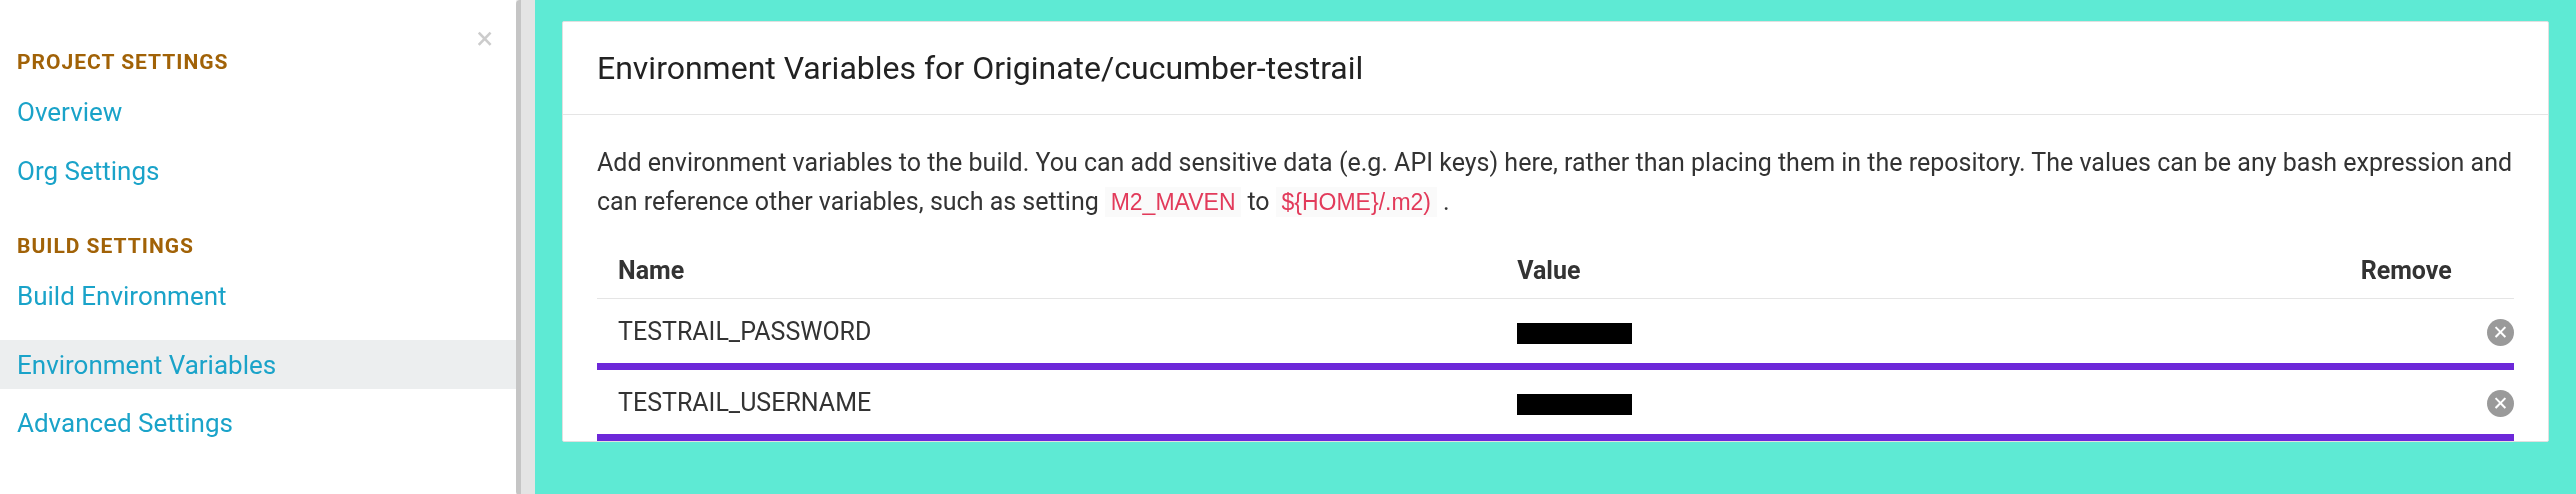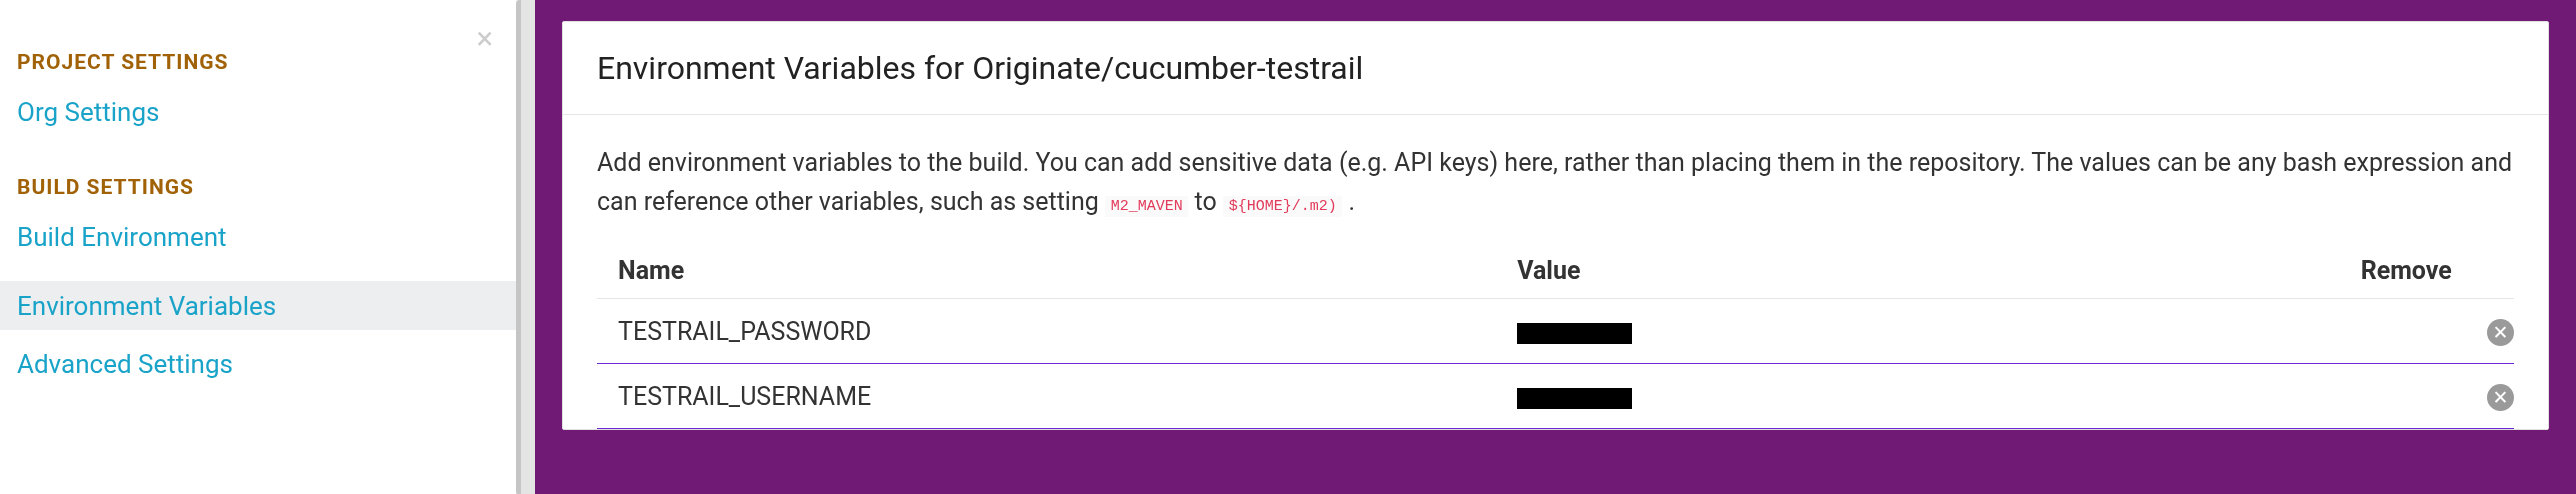--- a/index.html
+++ b/index.html
@@ -4,47 +4,48 @@
   <style>
     * { box-sizing: border-box; margin: 0; padding: 0; }
     body { font-family: -apple-system, BlinkMacSystemFont, "Segoe UI", Roboto, Helvetica, Arial, sans-serif; background: #f0f0f0; display: flex; height: 495px; width: 2576px; }
     .sidebar { width: 516px; background: #fff; padding: 23px 0 0 17px; position: relative; }
     .sidebar-close { position: absolute; top: 23px; right: 23px; color: #ccc; font-size: 31px; line-height: 1; cursor: pointer; }
     .sidebar-section-title { font-size: 21px; font-weight: 700; letter-spacing: 1px; color: #a16207; margin-bottom: 23px; margin-top: 27px; }
     .sidebar-link { display: block; font-size: 26px; color: #1aa3c9; margin-bottom: 29px; cursor: pointer; }
     .sidebar-link.active { background: #eceeef; margin-left: -17px; padding: 9.6px 0 9.6px 17px; margin-right: 0; margin-bottom: 19px; }
     .section-gap { margin-top: 48px; }
     .divider-col { width: 19px; background: #e4e4e4; border-left: 5.7px solid #c5c5c5; border-radius: 3.8px 0 0 3.8px; }
-    .main { flex: 1; padding: 21px 27px 0 27px; background: #701a75; }
+    .main { flex: 1; padding: 21px 27px 0 27px; background: #5eead4; }
     .card { background: #fff; border: 1px solid #e0e0e0; border-radius: 1.9px; }
     .card-header { display: flex; align-items: center; justify-content: space-between; padding: 27px 34px; border-bottom: 1px solid #e5e5e5; }
     .card-title { font-size: 32px; font-weight: 400; color: #222; }
     .btn-primary { background: #39c2d7; color: #fff; border: none; border-radius: 3.8px; padding: 17px 46px; font-size: 25px; cursor: pointer; }
     .card-body { padding: 29px 34px 0 34px; }
     .description { font-size: 25px; color: #333; line-height: 1.55; margin-bottom: 25px; }
-    .description code { font-family: Liberation Mono, monospace; color: #e23a5a; background: #fafafa; padding: 1.9px 5.7px; font-size: 15px; }
+    .description code { font-family: Liberation Sans, sans-serif; color: #e23a5a; background: #fafafa; padding: 1.9px 5.7px; font-size: 23px; }
     table.vars { width: 100%; border-collapse: collapse; }
     table.vars th { text-align: left; font-size: 25px; font-weight: 700; color: #333; padding: 9.6px 0 13.4px 0; border-bottom: 1.9px solid #e5e5e5; }
     table.vars th.col-name { width: 48%; padding-left: 21px; }
     table.vars th.col-value { width: 44%; }
     table.vars th.col-remove { width: 8%; padding-right: 9.6px; }
-    table.vars td { padding: 17px 0; border-bottom: 1px solid #6d28d9; font-size: 25px; color: #333; vertical-align: middle; }
+    table.vars td { padding: 17px 0; border-bottom: 7px solid #6d28d9; font-size: 25px; color: #333; vertical-align: middle; }
     table.vars td.cell-name { padding-left: 21px; }
     .redacted { display: inline-block; background: #000; width: 115px; height: 21px; vertical-align: middle; }
     .remove-cell { text-align: right; padding-right: 11.5px; }
     .remove-icon { display: inline-flex; width: 27px; height: 27px; border-radius: 50%; background: #9a9a9a; color: #fff; align-items: center; justify-content: center; font-size: 19px; cursor: pointer; }
   </style>
 </head>
 <body>
 
 <aside class="sidebar">
   <span class="sidebar-close">×</span>
 
   <div>
     <div class="sidebar-section-title">PROJECT SETTINGS</div>
+    <a class="sidebar-link">Overview</a>
     <a class="sidebar-link">Org Settings</a>
   </div>
 
   <div class="section-gap">
     <div class="sidebar-section-title">BUILD SETTINGS</div>
     <a class="sidebar-link">Build Environment</a>
     <a class="sidebar-link active">Environment Variables</a>
     <a class="sidebar-link">Advanced Settings</a>
   </div>
 </aside>

